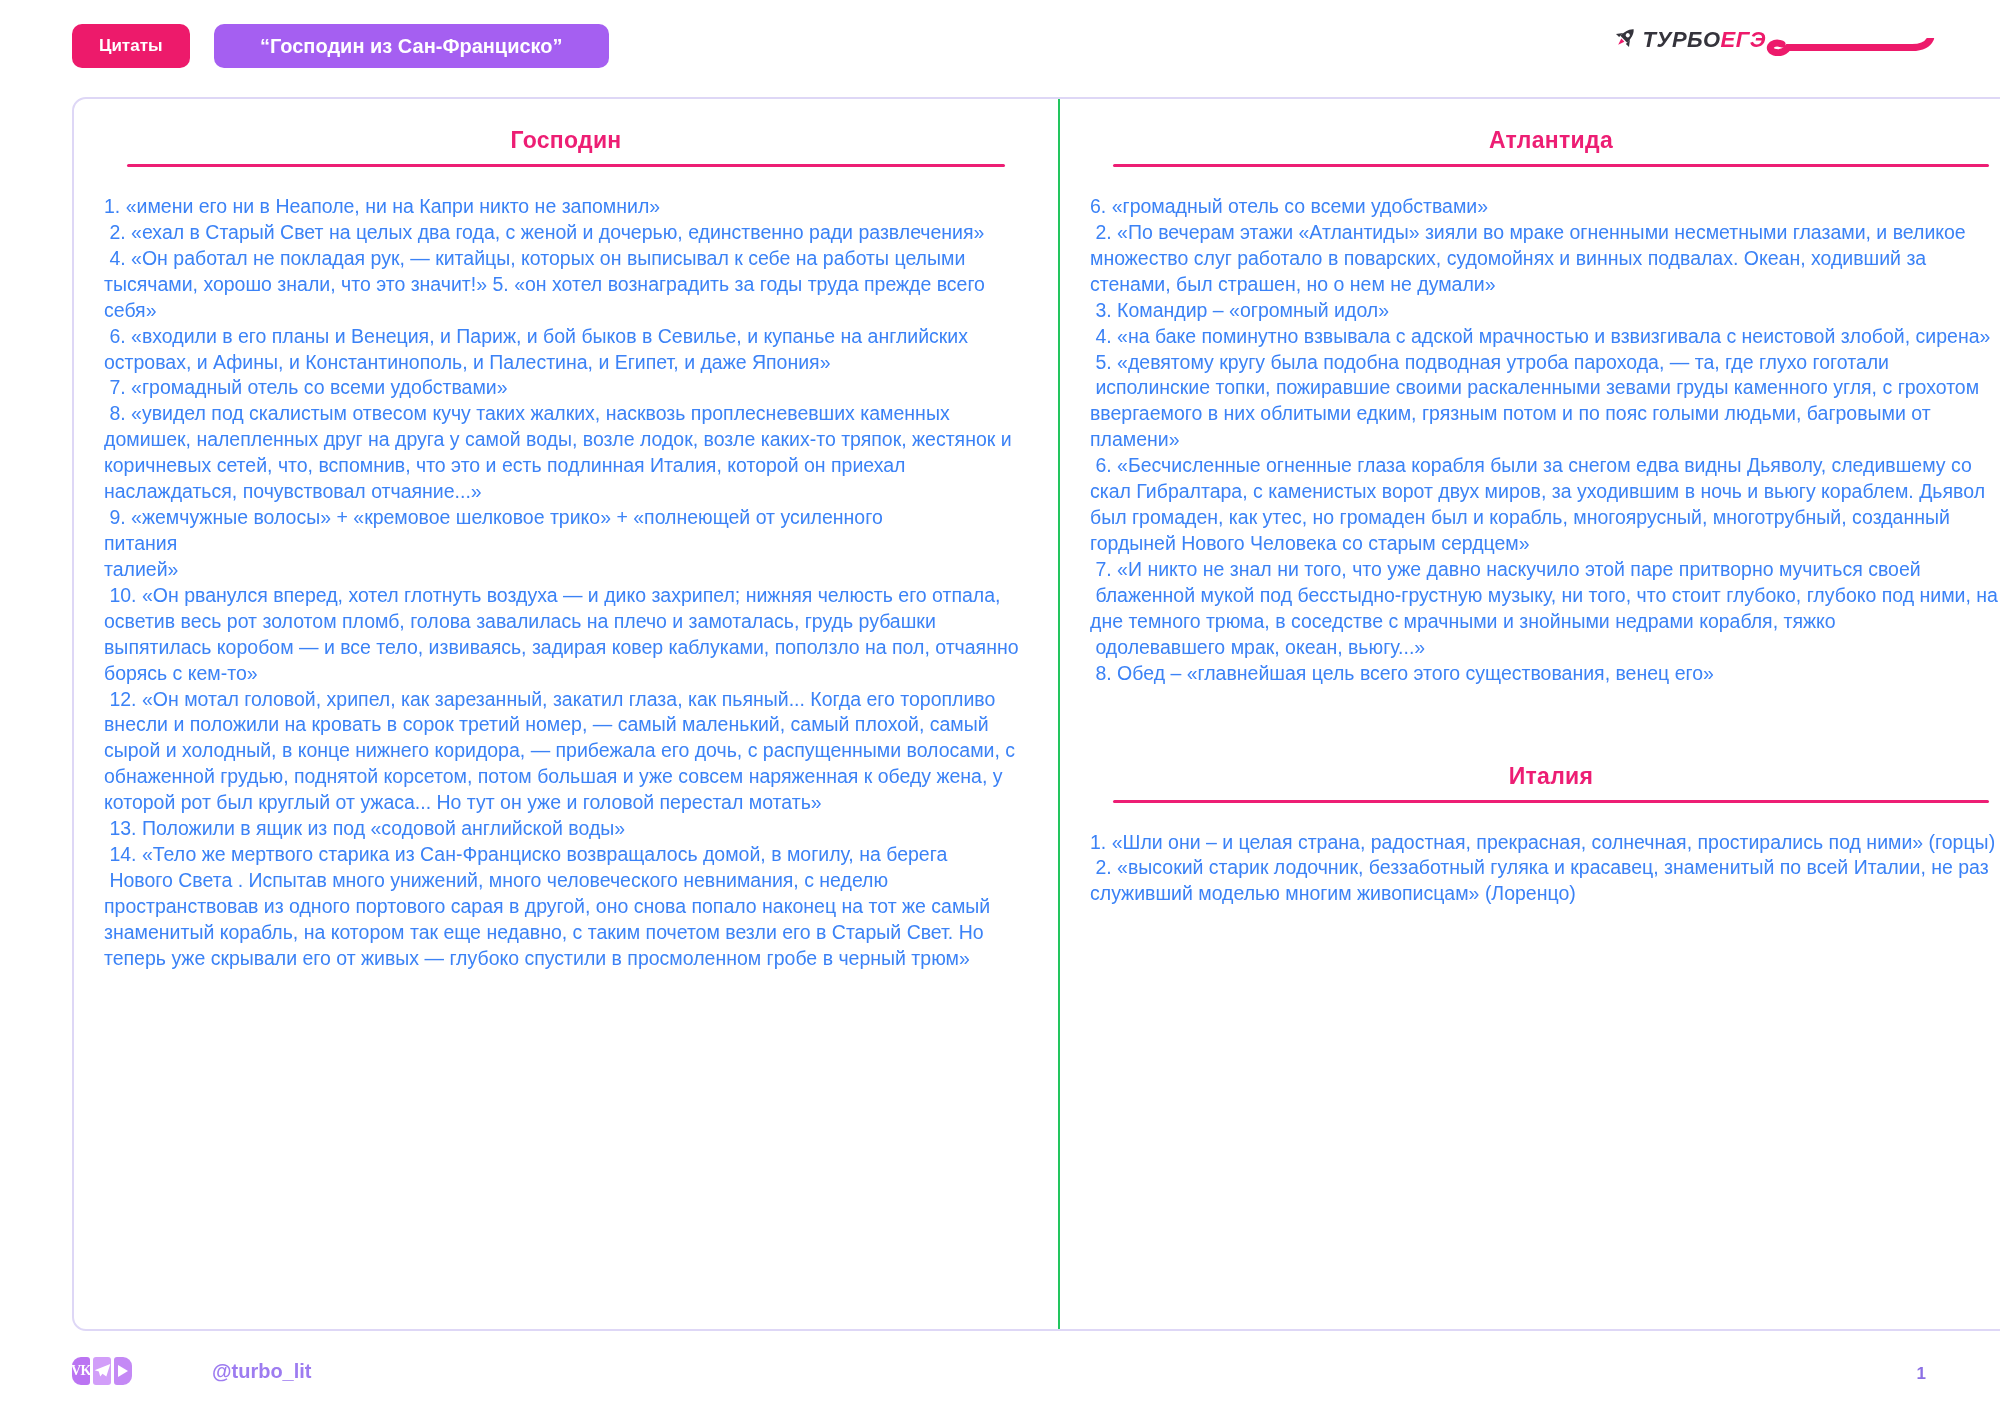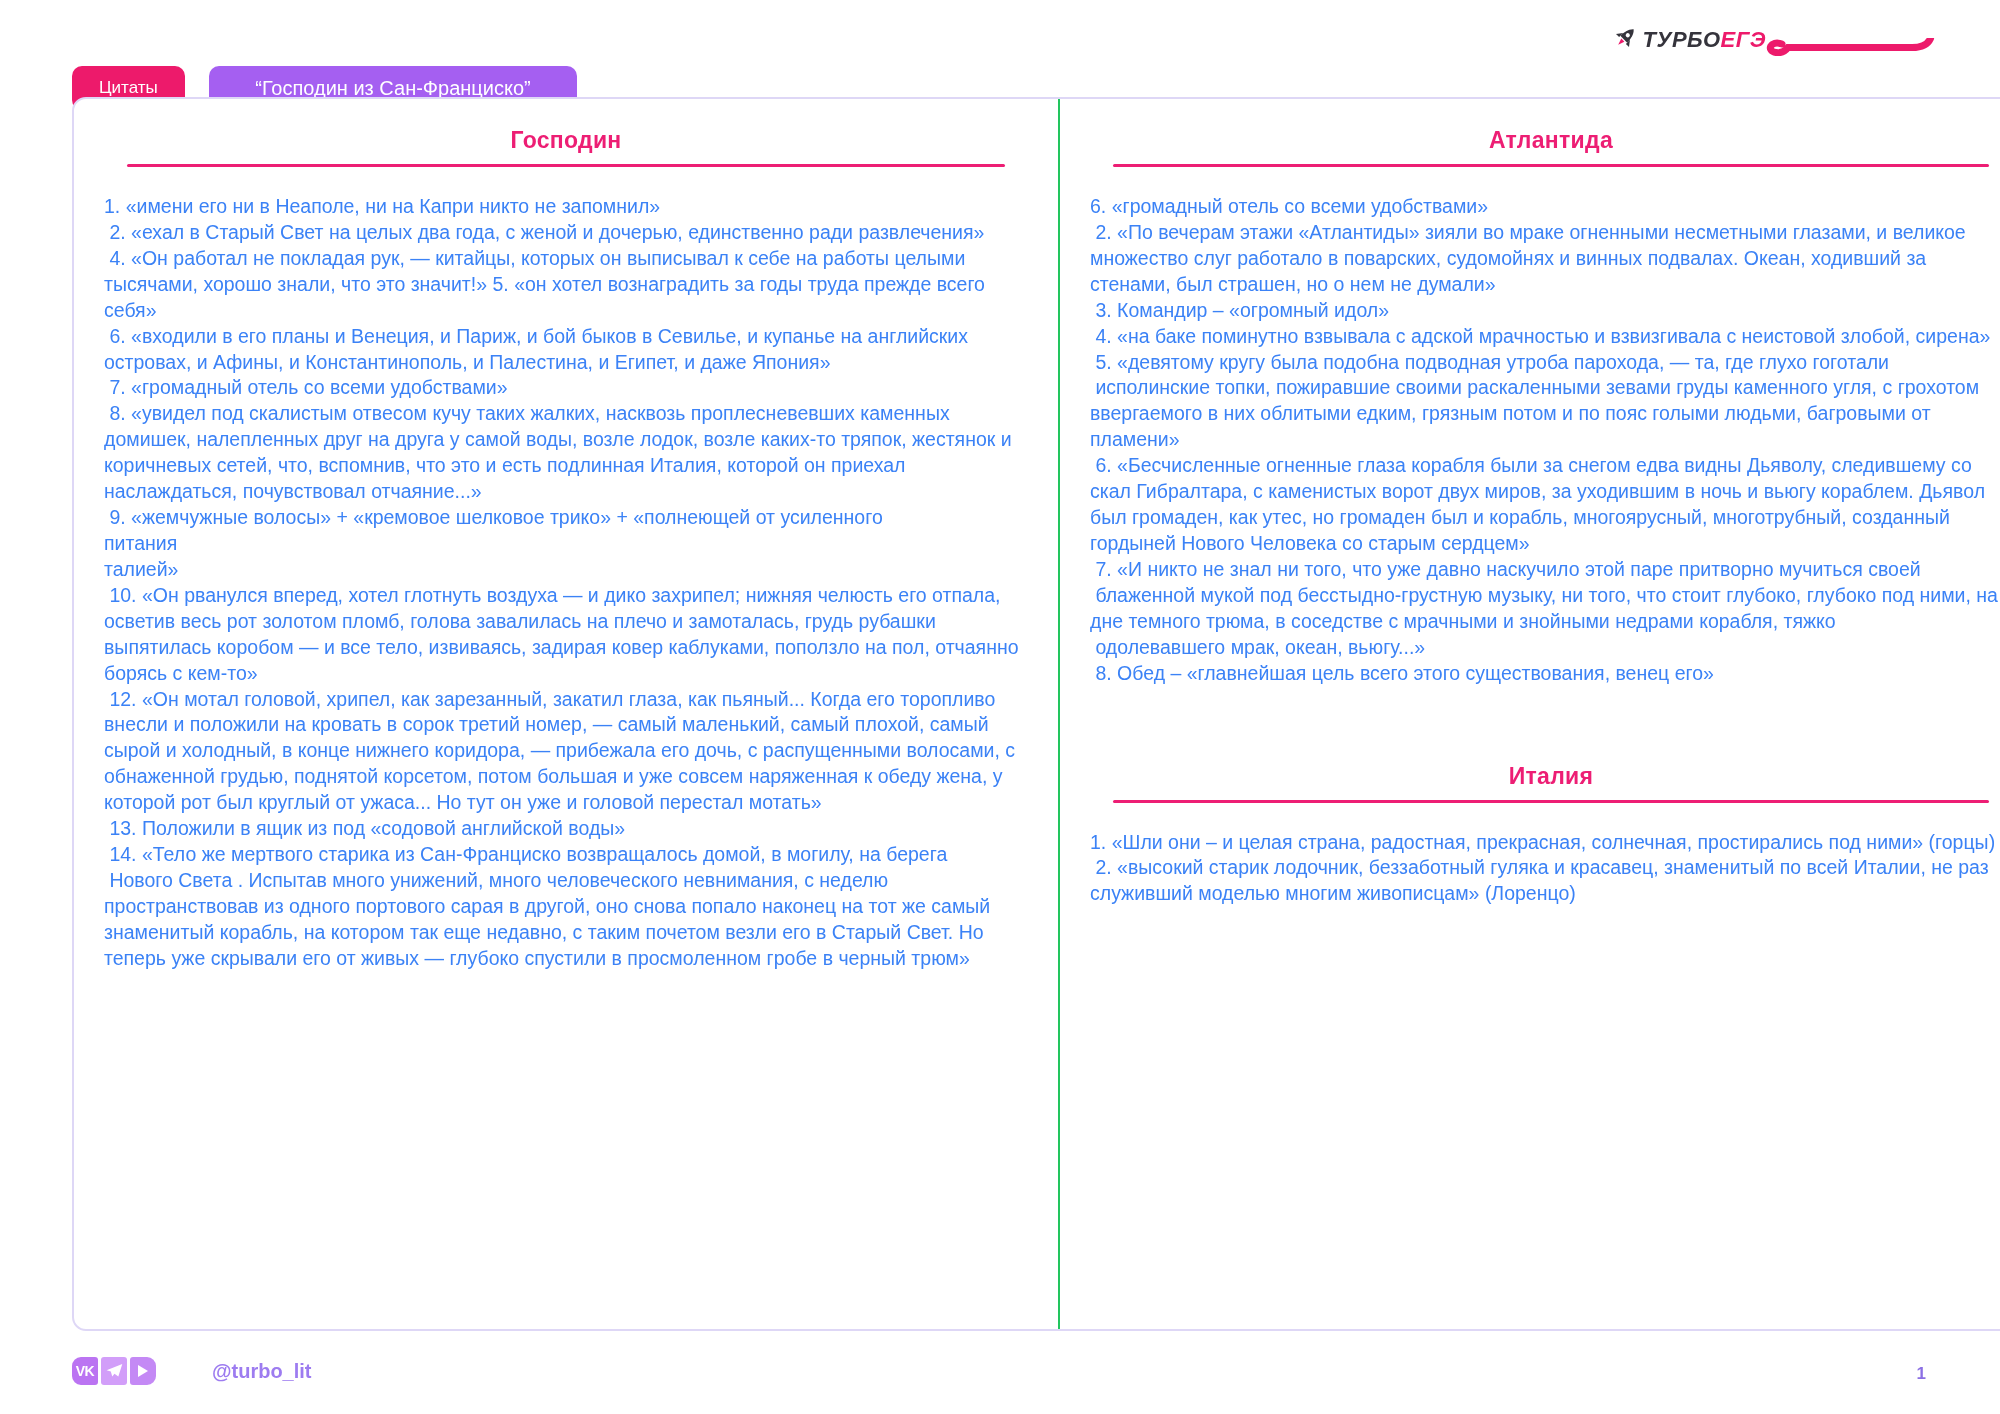--- a/index.html
+++ b/index.html
@@ -3,21 +3,21 @@
 <meta charset="utf-8">
 <style>
   * { margin:0; padding:0; box-sizing:border-box; }
   html,body { background:#ffffff; }
   body { font-family:"Liberation Sans", sans-serif; }
   .page { position:relative; width:2000px; height:1414px; background:#fff; overflow:hidden; }
 
   
   .topbar { position:absolute; top:24px; left:72px; right:70px; height:44px; }
   .badge { display:inline-flex; align-items:center; justify-content:center; height:44px;
-           border-radius:10px; color:#fff; font-weight:normal; vertical-align:top;margin-top:42px; }
+           border-radius:10px; color:#fff; font-weight:bold; vertical-align:top; }
   .badge-pink { background:#ed1a6b; font-size:17px; padding:0 27px; margin-right:20px; }
   .badge-purple { background:#a55ff1; font-size:20px; padding:0 46px; }
 
   .logo { position:absolute; right:0; top:0; display:flex; flex-direction:row; align-items:flex-end; }
   .logo-row { display:flex; align-items:center; gap:4px; }
   .logo-text { font-weight:bold; font-style:italic; font-size:22px; letter-spacing:.5px; color:#35343c; }
   .logo-ege { color:#ed1a6b; }
   .logo-swoosh { margin-top:-3px; margin-right:-6px; }
 
   
@@ -27,21 +27,21 @@
   .col-right { border-left:2px solid #22c55e; }
 
   .section-title { text-align:center; color:#ed1e74; font-size:23px; font-weight:bold; letter-spacing:.3px; }
   .rule { height:3px; background:#ed1e74; margin:10px auto 27px auto; width:95%; border-radius:2px; }
   .section-2 { margin-top:76px; }
 
   .quotes p { font-size:19.5px; line-height:1.33; color:#3b82f6; white-space:pre-wrap; }
 
   
   .social-pill { position:absolute; left:72px; top:1357px; display:flex; gap:3px; }
-  .chip { width:26px; height:28px; display:flex; align-items:center; justify-content:center; }
+  .chip { width:18px; height:28px; display:flex; align-items:center; justify-content:center;font-family:Liberation Serif, serif; }
   .chip-vk   { background:#bb74f2; border-radius:9px 3px 3px 9px; }
   .chip-tg   { background:#d29ef9; border-radius:3px; }
   .chip-play { background:#c489f5; border-radius:3px 9px 9px 3px; }
   .chip-vk span { color:#fff; font-weight:bold; font-size:14px; letter-spacing:-.5px; }
   .handle { position:absolute; left:212px; top:1360px; font-weight:bold; font-size:20px; color:#9d7cf0; }
   .page-num { position:absolute; right:74px; top:1364px; font-weight:bold; font-size:17px; color:#8b6fe4; }
 </style>
 </head>
 <body>
 

